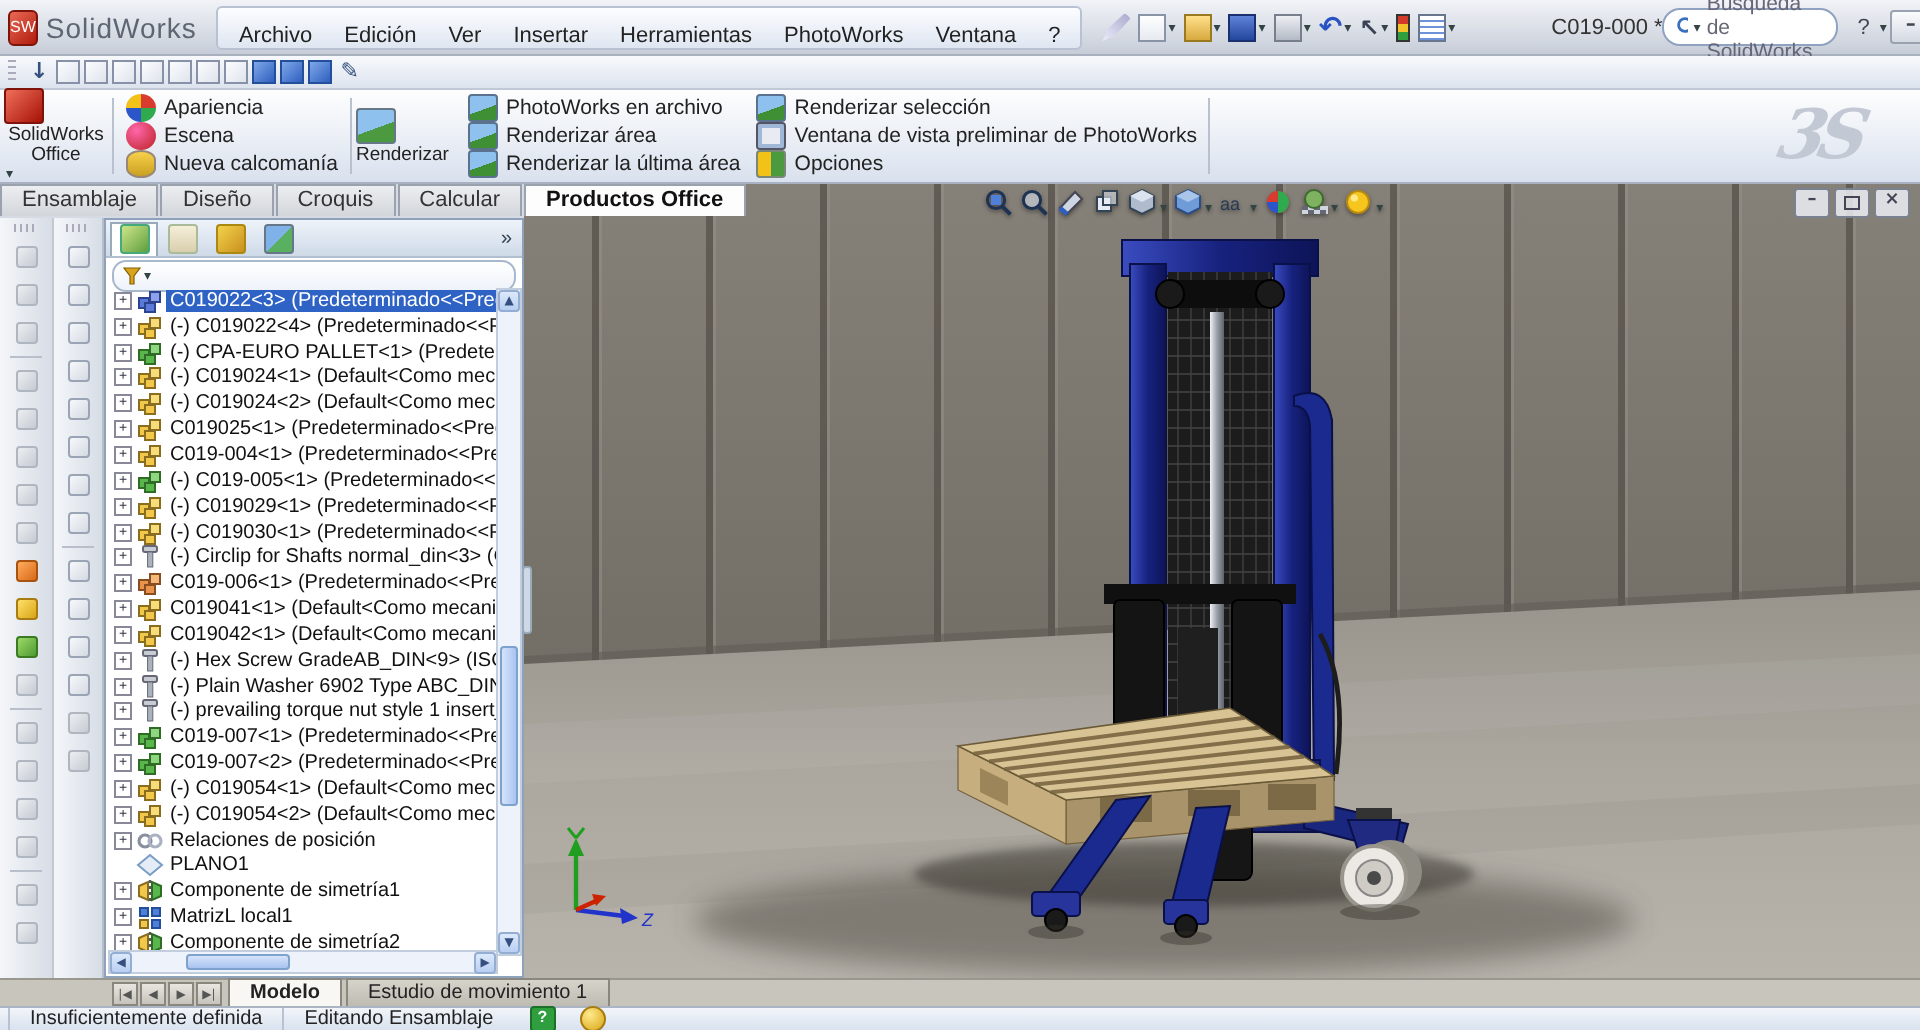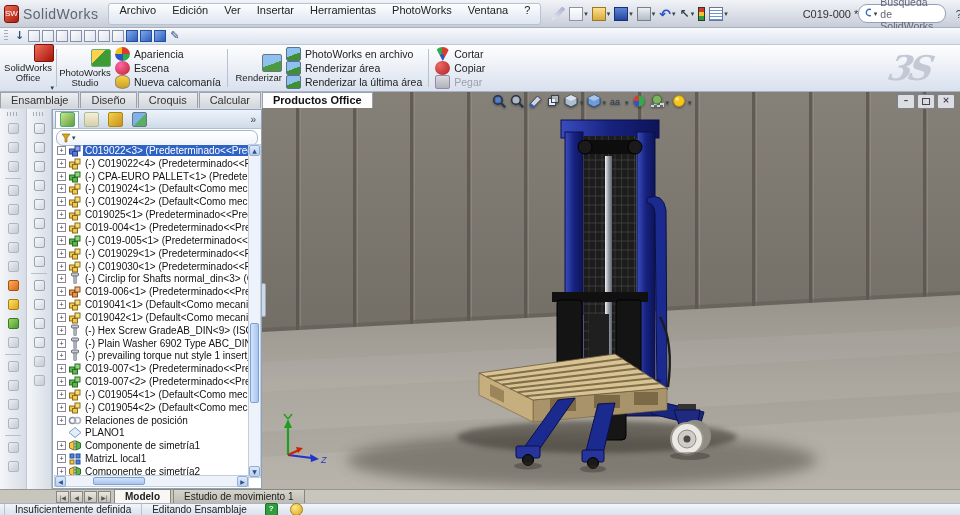--- a/index.html
+++ b/index.html
@@ -7,57 +7,57 @@
         font-family:"Liberation Sans",sans-serif;background:#d6dae2;user-select:none}
   .abs{position:absolute}
 
   
   #titlebar{left:0;top:0;width:960px;height:28px;
     background:linear-gradient(#f1f3f7,#c7cdd8);border-bottom:1px solid #a9b1bf;
     display:flex;align-items:center;padding:0 4px;box-sizing:border-box}
   .logo-sq{width:16px;height:16px;border-radius:3px;background:linear-gradient(135deg,#e86a55,#b01b0c);
     color:#fff;font-size:8px;font-weight:normal;text-align:center;line-height:16px;margin-right:4px;border:1px solid #7d130a}
   .logo-text{font-size:14px;font-weight:normal;color:#5f6673;letter-spacing:.5px;margin-right:10px}
-  .menu-strip{display:flex;align-items:flex-start;height:20px;border:1px solid #b9c2d2;border-radius:3px;
+  .menu-strip{display:flex;align-items:flex-end;height:20px;border:1px solid #b9c2d2;border-radius:3px;
     background:linear-gradient(#fcfdff,#dfe6f1);padding:0 2px}
   .menu-item{padding:0 8px;font-size:11px;color:#222;cursor:default}
   .qicons{display:flex;align-items:center;margin-left:8px}
   .qbtn{display:flex;align-items:center;padding:1px 2px;border-radius:2px}
   .qi{width:14px;height:14px;display:inline-block;box-sizing:border-box}
   .qi-redline-pen{background:linear-gradient(45deg,#eef,#aac);clip-path:polygon(0 100%,20% 55%,80% 0,100% 20%,45% 80%);}
   .qi-new-document{background:linear-gradient(#ffffff,#e6e9f0);border:1px solid #8a94a8}
   .qi-open-document{background:linear-gradient(#ffe08a,#d8a93f);border:1px solid #9a7a20}
   .qi-save-document{background:linear-gradient(#5f83d8,#24479e);border:1px solid #1a3070}
   .qi-print-document{background:linear-gradient(#eceef2,#b4bac6);border:1px solid #787f8c}
   .qi-undo{border:none;color:#2a52c2;font:bold 14px/14px "DejaVu Sans",sans-serif;width:auto}
   .qi-select{border:none;color:#3a4254;font:bold 12px/14px "DejaVu Sans",sans-serif;width:auto}
   .qi-performance-monitor{width:7px;background:linear-gradient(#d23a2a 0 33%,#f3c32a 33% 66%,#2f9e3f 66%);border:1px solid #333}
   .qi-command-list{background:repeating-linear-gradient(#fff 0 2px,#6f93d8 2px 3px);border:1px solid #68768e}
   .dd{font-size:7px;color:#344;margin-left:1px}
-  #doc-title{font-size:11px;color:#333;margin-left:73px;white-space:nowrap}
+  #doc-title{font-size:11px;color:#333;margin-left:46px;white-space:nowrap}
   #search-box{margin-left:auto;display:flex;align-items:center;width:148px;height:17px;background:#fff;
     border:1px solid #8fa2c0;border-radius:9px;padding:0 6px;font-size:10.5px;color:#667}
   .tb-right{display:flex;align-items:center;margin-left:6px}
   .tb-btn{font-size:11px;color:#445;padding:0 4px}
   .wbtn{width:18px;height:15px;margin-left:2px;border:1px solid #9aa2b0;border-radius:2px;
     background:linear-gradient(#fafbfd,#d4d9e2);font:bold 10px/13px "DejaVu Sans",sans-serif;text-align:center;color:#445}
 
   
   #viewsbar{left:0;top:28px;width:960px;height:17px;background:linear-gradient(#f7f9fc,#dde3ee);
     border-bottom:1px solid #c2c9d6;display:flex;align-items:center;padding-left:4px;box-sizing:border-box}
   .grip{width:4px;height:12px;margin-right:4px;background:repeating-linear-gradient(#aab 0 1px,transparent 1px 3px)}
   .vi{width:12px;height:12px;margin:0 1px;box-sizing:border-box}
   .vi-wire{border:1px solid #8792a8;background:linear-gradient(135deg,#fbfcfe,#dfe4ec)}
   .vi-solid{border:1px solid #234e9a;background:linear-gradient(135deg,#7fa8e8,#2f5fc0)}
   .vi-glyph{border:none;color:#35507f;font:bold 11px/12px "DejaVu Sans",sans-serif;width:auto;padding:0 2px}
 
   
   #ribbon{left:0;top:45px;width:960px;height:47px;background:linear-gradient(#fefefe,#d9e1ee);
     border-bottom:1px solid #a8b2c2;display:flex;align-items:stretch;box-sizing:border-box;padding:1px 2px}
-  .rb-big{width:52px;display:flex;flex-direction:column;align-items:flex-end;justify-content:center;
+  .rb-big{width:52px;display:flex;flex-direction:column;align-items:flex-start;justify-content:center;
     font-size:9.5px;text-align:center;color:#222;line-height:10px;padding:1px 0}
   .rb-sep{width:1px;background:#b9c1cf;margin:3px 2px}
   .rb-col{display:flex;flex-direction:column;justify-content:space-around;padding:1px 4px}
   .rb-item{display:flex;align-items:center;height:14px;font-size:10.5px;color:#222;white-space:nowrap}
   .rb-item.disabled{color:#9aa0ac}
   .ric{width:15px;height:14px;margin-right:4px;box-sizing:border-box;border-radius:2px;flex:0 0 auto}
   .ric-big{width:20px;height:18px;margin:1px 0}
   .ric.office-cube{background:linear-gradient(135deg,#ef6f5a,#a61207);border:1px solid #7d130a}
   .ric.photoworks-studio{background:linear-gradient(135deg,#ffd24d 40%,#3f9b35 40%);border:1px solid #6a7}
   .ric.render-image{background:linear-gradient(160deg,#8ec1ee 55%,#4c9a3f 55%);border:1px solid #678}
@@ -242,24 +242,20 @@
       <span class="vi vi-glyph">✎</span>
     </div>
 
   <div id="ribbon" class="abs">
     <div class="rb-big">
       <span class="ric ric-big office-cube"></span>
       <span>SolidWorks Office</span>
         <span class="dd">▾</span>
     </div>
     <div class="rb-sep"></div>
-    <div class="rb-big">
-      <span class="ric ric-big photoworks-studio"></span>
-      <span>PhotoWorks Studio</span>
-    </div>
     <div class="rb-col" id="rb-col1">
         <div class="rb-item">
           <span class="ric appearance-sphere"></span>
           <span>Apariencia</span>
         </div>
         <div class="rb-item">
           <span class="ric scene-sphere"></span>
           <span>Escena</span>
         </div>
         <div class="rb-item">
@@ -279,35 +275,35 @@
         </div>
         <div class="rb-item">
           <span class="ric render-area"></span>
           <span>Renderizar área</span>
         </div>
         <div class="rb-item">
           <span class="ric render-last-area"></span>
           <span>Renderizar la última área</span>
         </div>
       </div>
+    <div class="rb-col" id="rb-col3">
+        <div class="rb-item">
+          <span class="ric render-selection"></span>
+          <span>Renderizar selección</span>
+        </div>
+        <div class="rb-item">
+          <span class="ric preview-window"></span>
+          <span>Ventana de vista preliminar de PhotoWorks</span>
+        </div>
+        <div class="rb-item">
+          <span class="ric options"></span>
+          <span>Opciones</span>
+        </div>
+      </div>
     <div class="rb-sep"></div>
-    <div class="rb-col" id="rb-col4">
-        <div class="rb-item">
-          <span class="ric cut-scissors"></span>
-          <span>Cortar</span>
-        </div>
-        <div class="rb-item">
-          <span class="ric copy"></span>
-          <span>Copiar</span>
-        </div>
-        <div class="rb-item disabled">
-          <span class="ric paste"></span>
-          <span>Pegar</span>
-        </div>
-      </div>
     <div id="watermark">3S</div>
   </div>
 
   <div id="viewport" class="abs">
     <svg id="scene" width="698" height="397">
       <defs>
         <linearGradient id="wallg" x1="0" y1="0" x2="0" y2="1">
           <stop offset="0" stop-color="#858078"></stop>
             <stop offset="1" stop-color="#726d65"></stop>
           </linearGradient>

